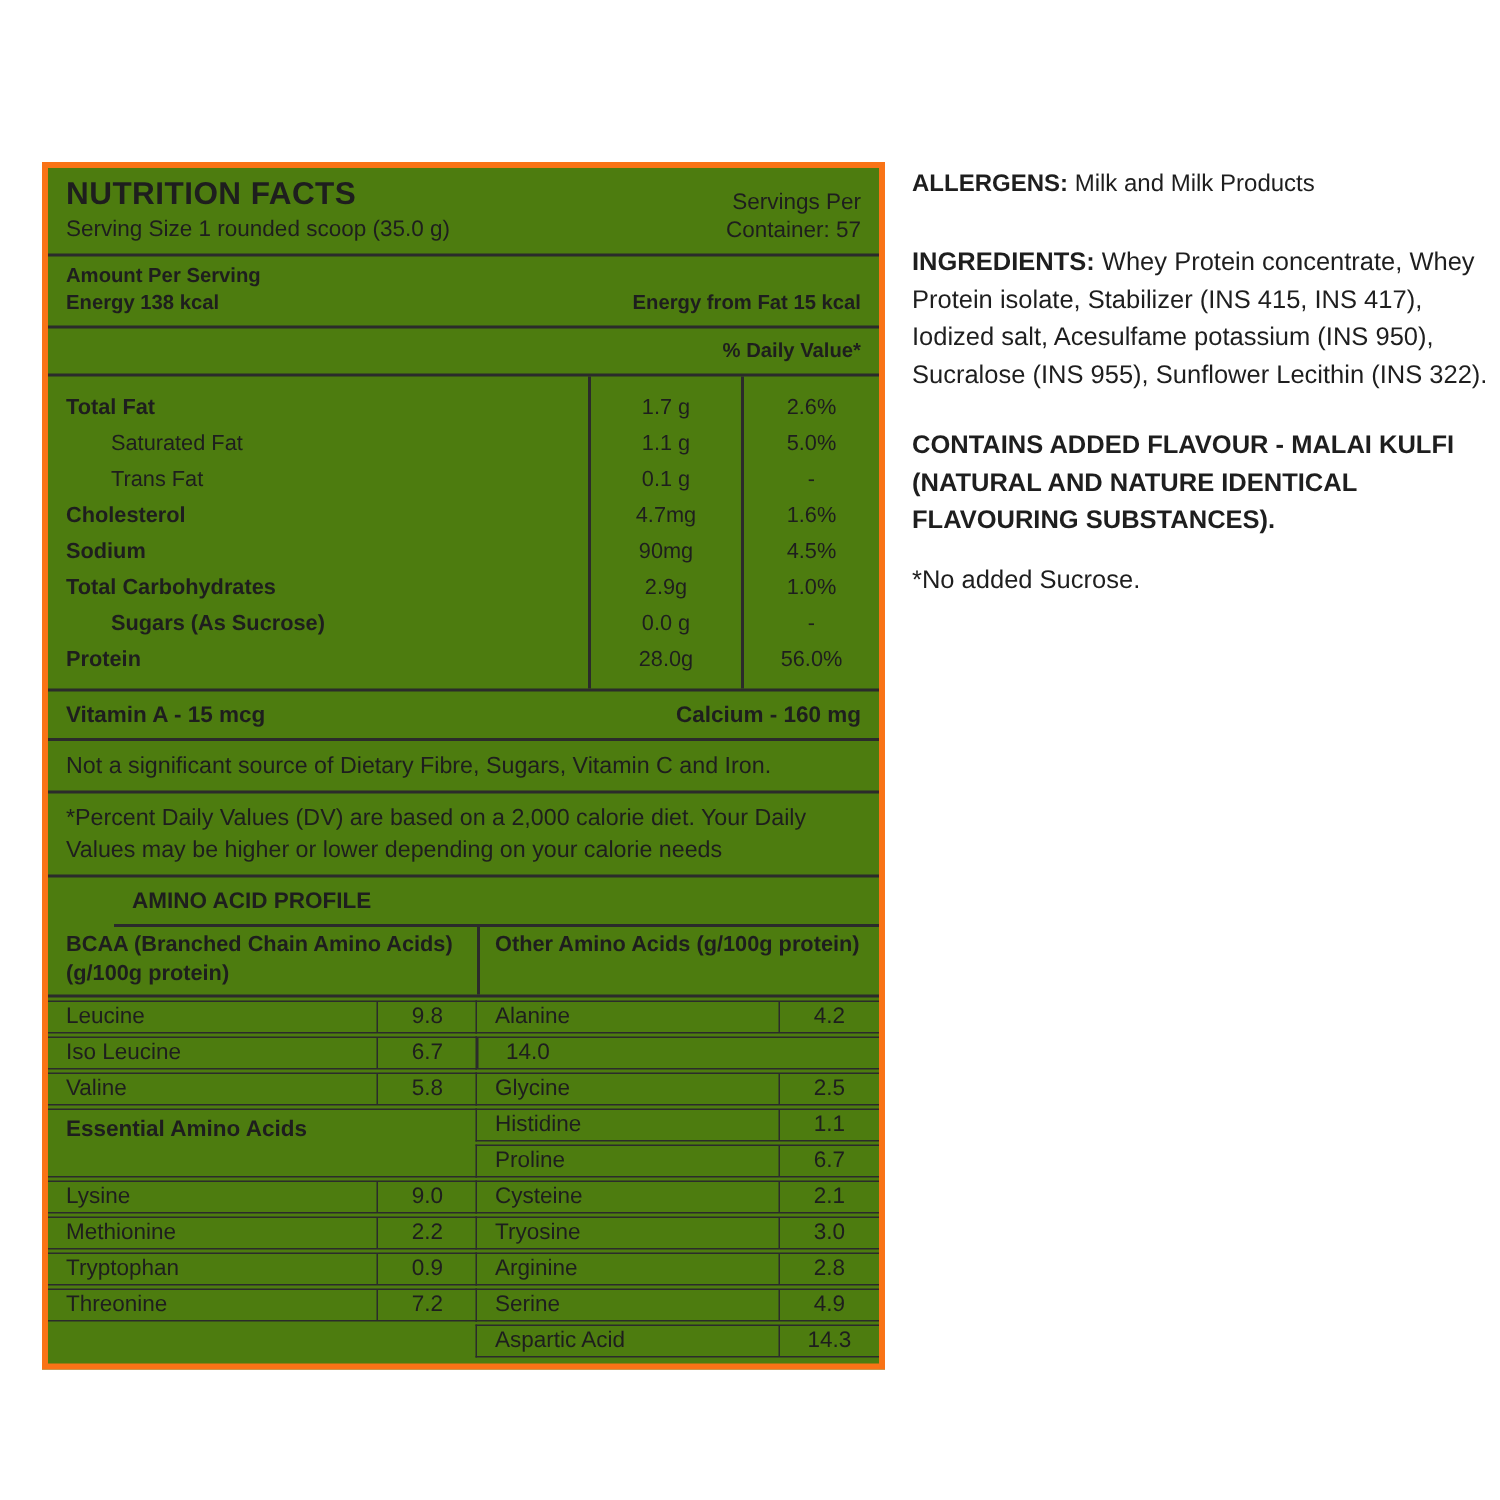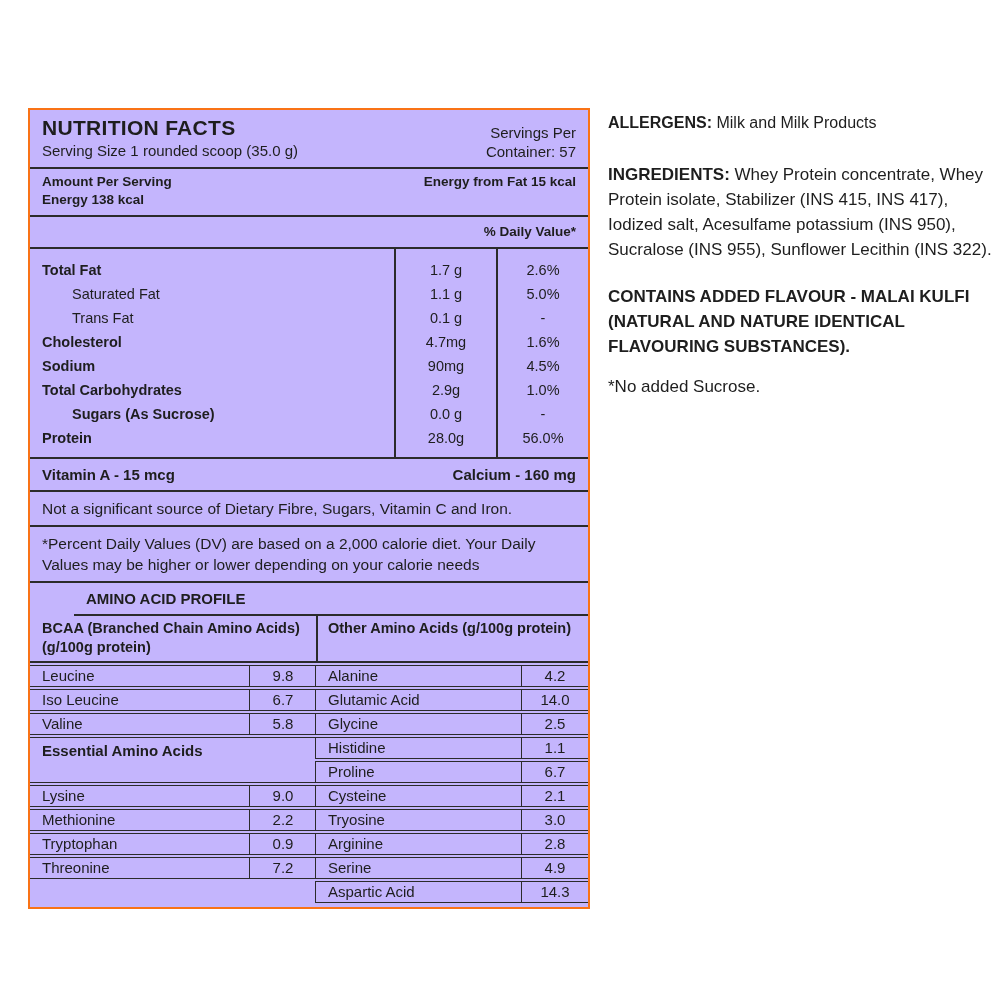--- a/index.html
+++ b/index.html
@@ -3,31 +3,31 @@
 <meta charset="utf-8">
 <style>
   html,body{margin:0;padding:0;background:#ffffff;}
   body{width:1000px;height:1000px;position:relative;
        font-family:"Liberation Sans","DejaVu Sans",sans-serif;color:#1e1e1e;
        -webkit-font-smoothing:antialiased;}
   .bold{font-weight:bold;}
 
   
   .label{position:absolute;left:28px;top:108px;width:562px;box-sizing:border-box;
-         border:2px solid #f97316;background:#c4b5fd;}
+         border:4px solid #f97316;background:#4d7c0f;}
   .sec{border-bottom:2px solid #2b2b2b;}
   .sec:last-child{border-bottom:none;}
 
   .sec-header{display:flex;justify-content:space-between;align-items:flex-start;
               padding:5px 12px 6px 12px;}
   .nf-title{font-size:21px;font-weight:bold;letter-spacing:.3px;line-height:26px;}
   .nf-serving{font-size:15px;line-height:20px;}
   .nf-servings{font-size:15px;line-height:19px;text-align:right;padding-top:8px;}
 
-  .sec-amount{display:flex;justify-content:space-between;align-items:flex-start;
+  .sec-amount{display:flex;justify-content:space-between;align-items:flex-end;
               padding:4px 12px 6px 12px;}
   .amt-left div{font-size:13.5px;font-weight:bold;line-height:18px;}
   .amt-right{font-size:13.5px;font-weight:bold;line-height:18px;}
 
   .sec-dv{text-align:right;padding:6px 12px;font-size:13.5px;font-weight:bold;line-height:18px;}
 
   
   .n-row{display:grid;grid-template-columns:1fr 102px 92px;}
   .n-name{padding-left:12px;font-size:14.5px;line-height:24px;}
   .n-name.indent{padding-left:42px;}
@@ -184,21 +184,20 @@
         <div class="a-name">Threonine</div>
         <div class="a-val">7.2</div>
       </div>
     </div>
     <div class="a-col right">
       <div class="a-row">
         <div class="a-name">Alanine</div>
         <div class="a-val">4.2</div>
       </div>
       <div class="a-row">
-        <div class="a-name">Glutamic Acid</div>
         <div class="a-val">14.0</div>
       </div>
       <div class="a-row">
         <div class="a-name">Glycine</div>
         <div class="a-val">2.5</div>
       </div>
       <div class="a-row">
         <div class="a-name">Histidine</div>
         <div class="a-val">1.1</div>
       </div>

